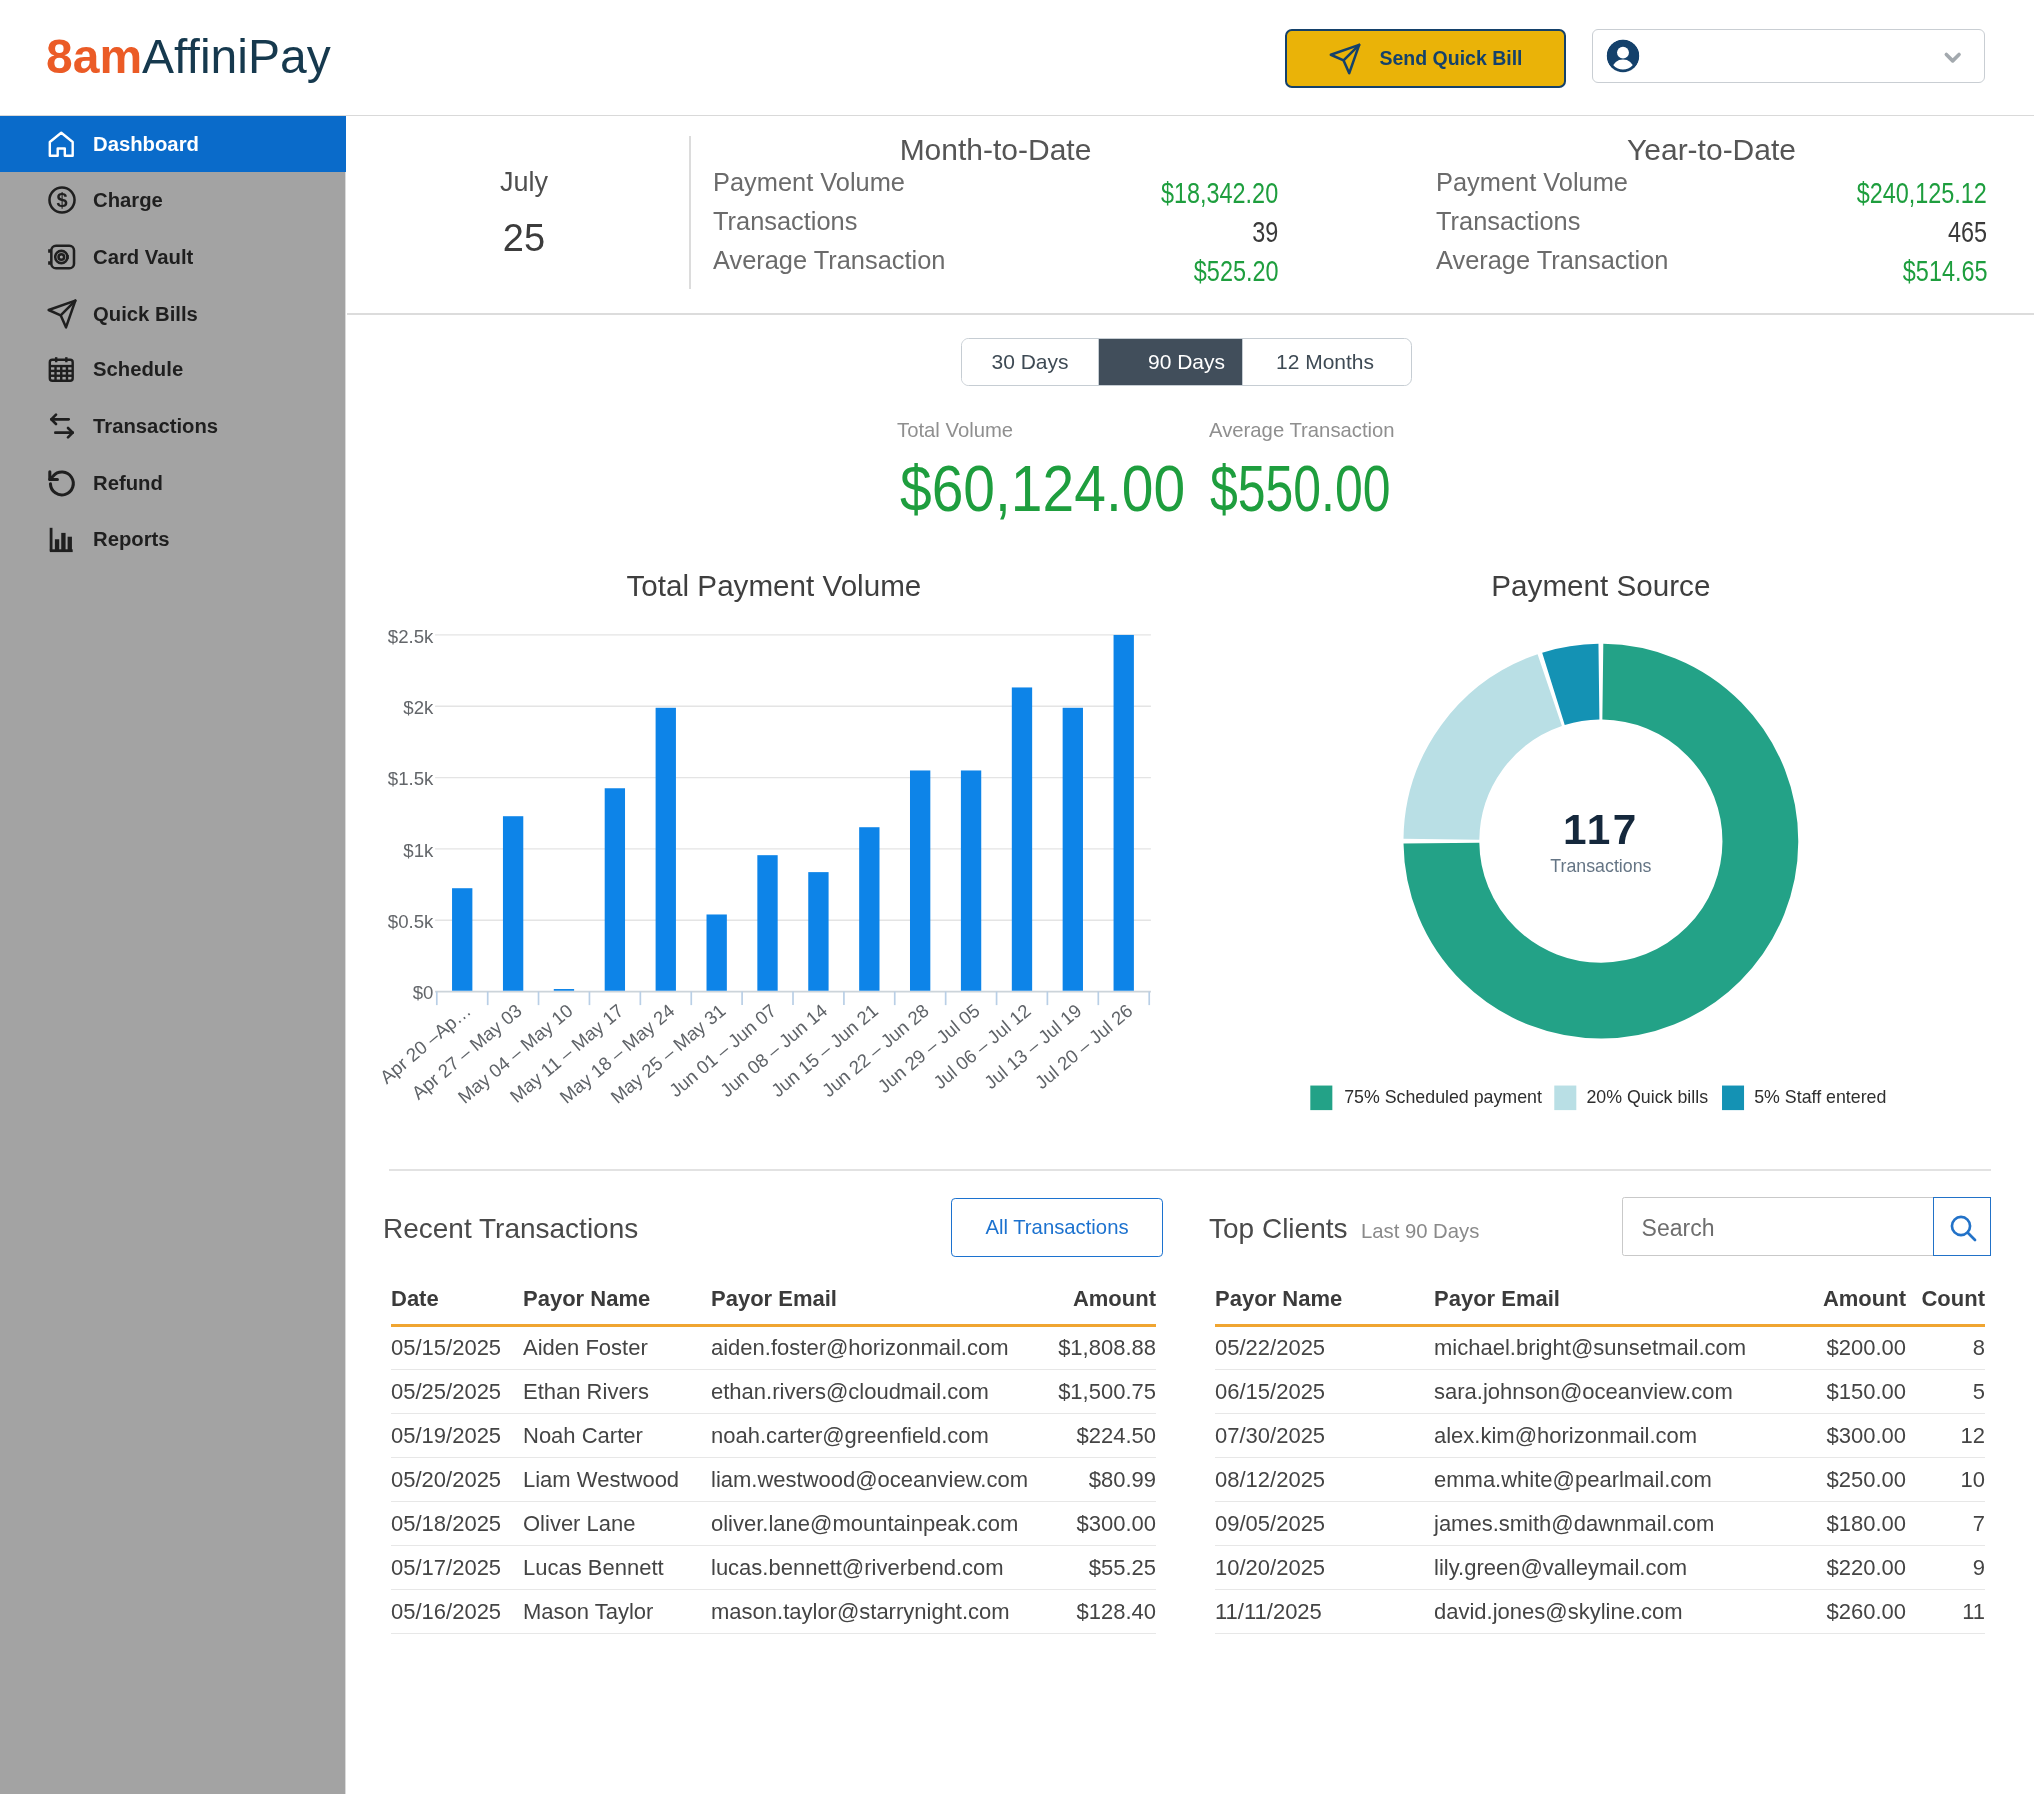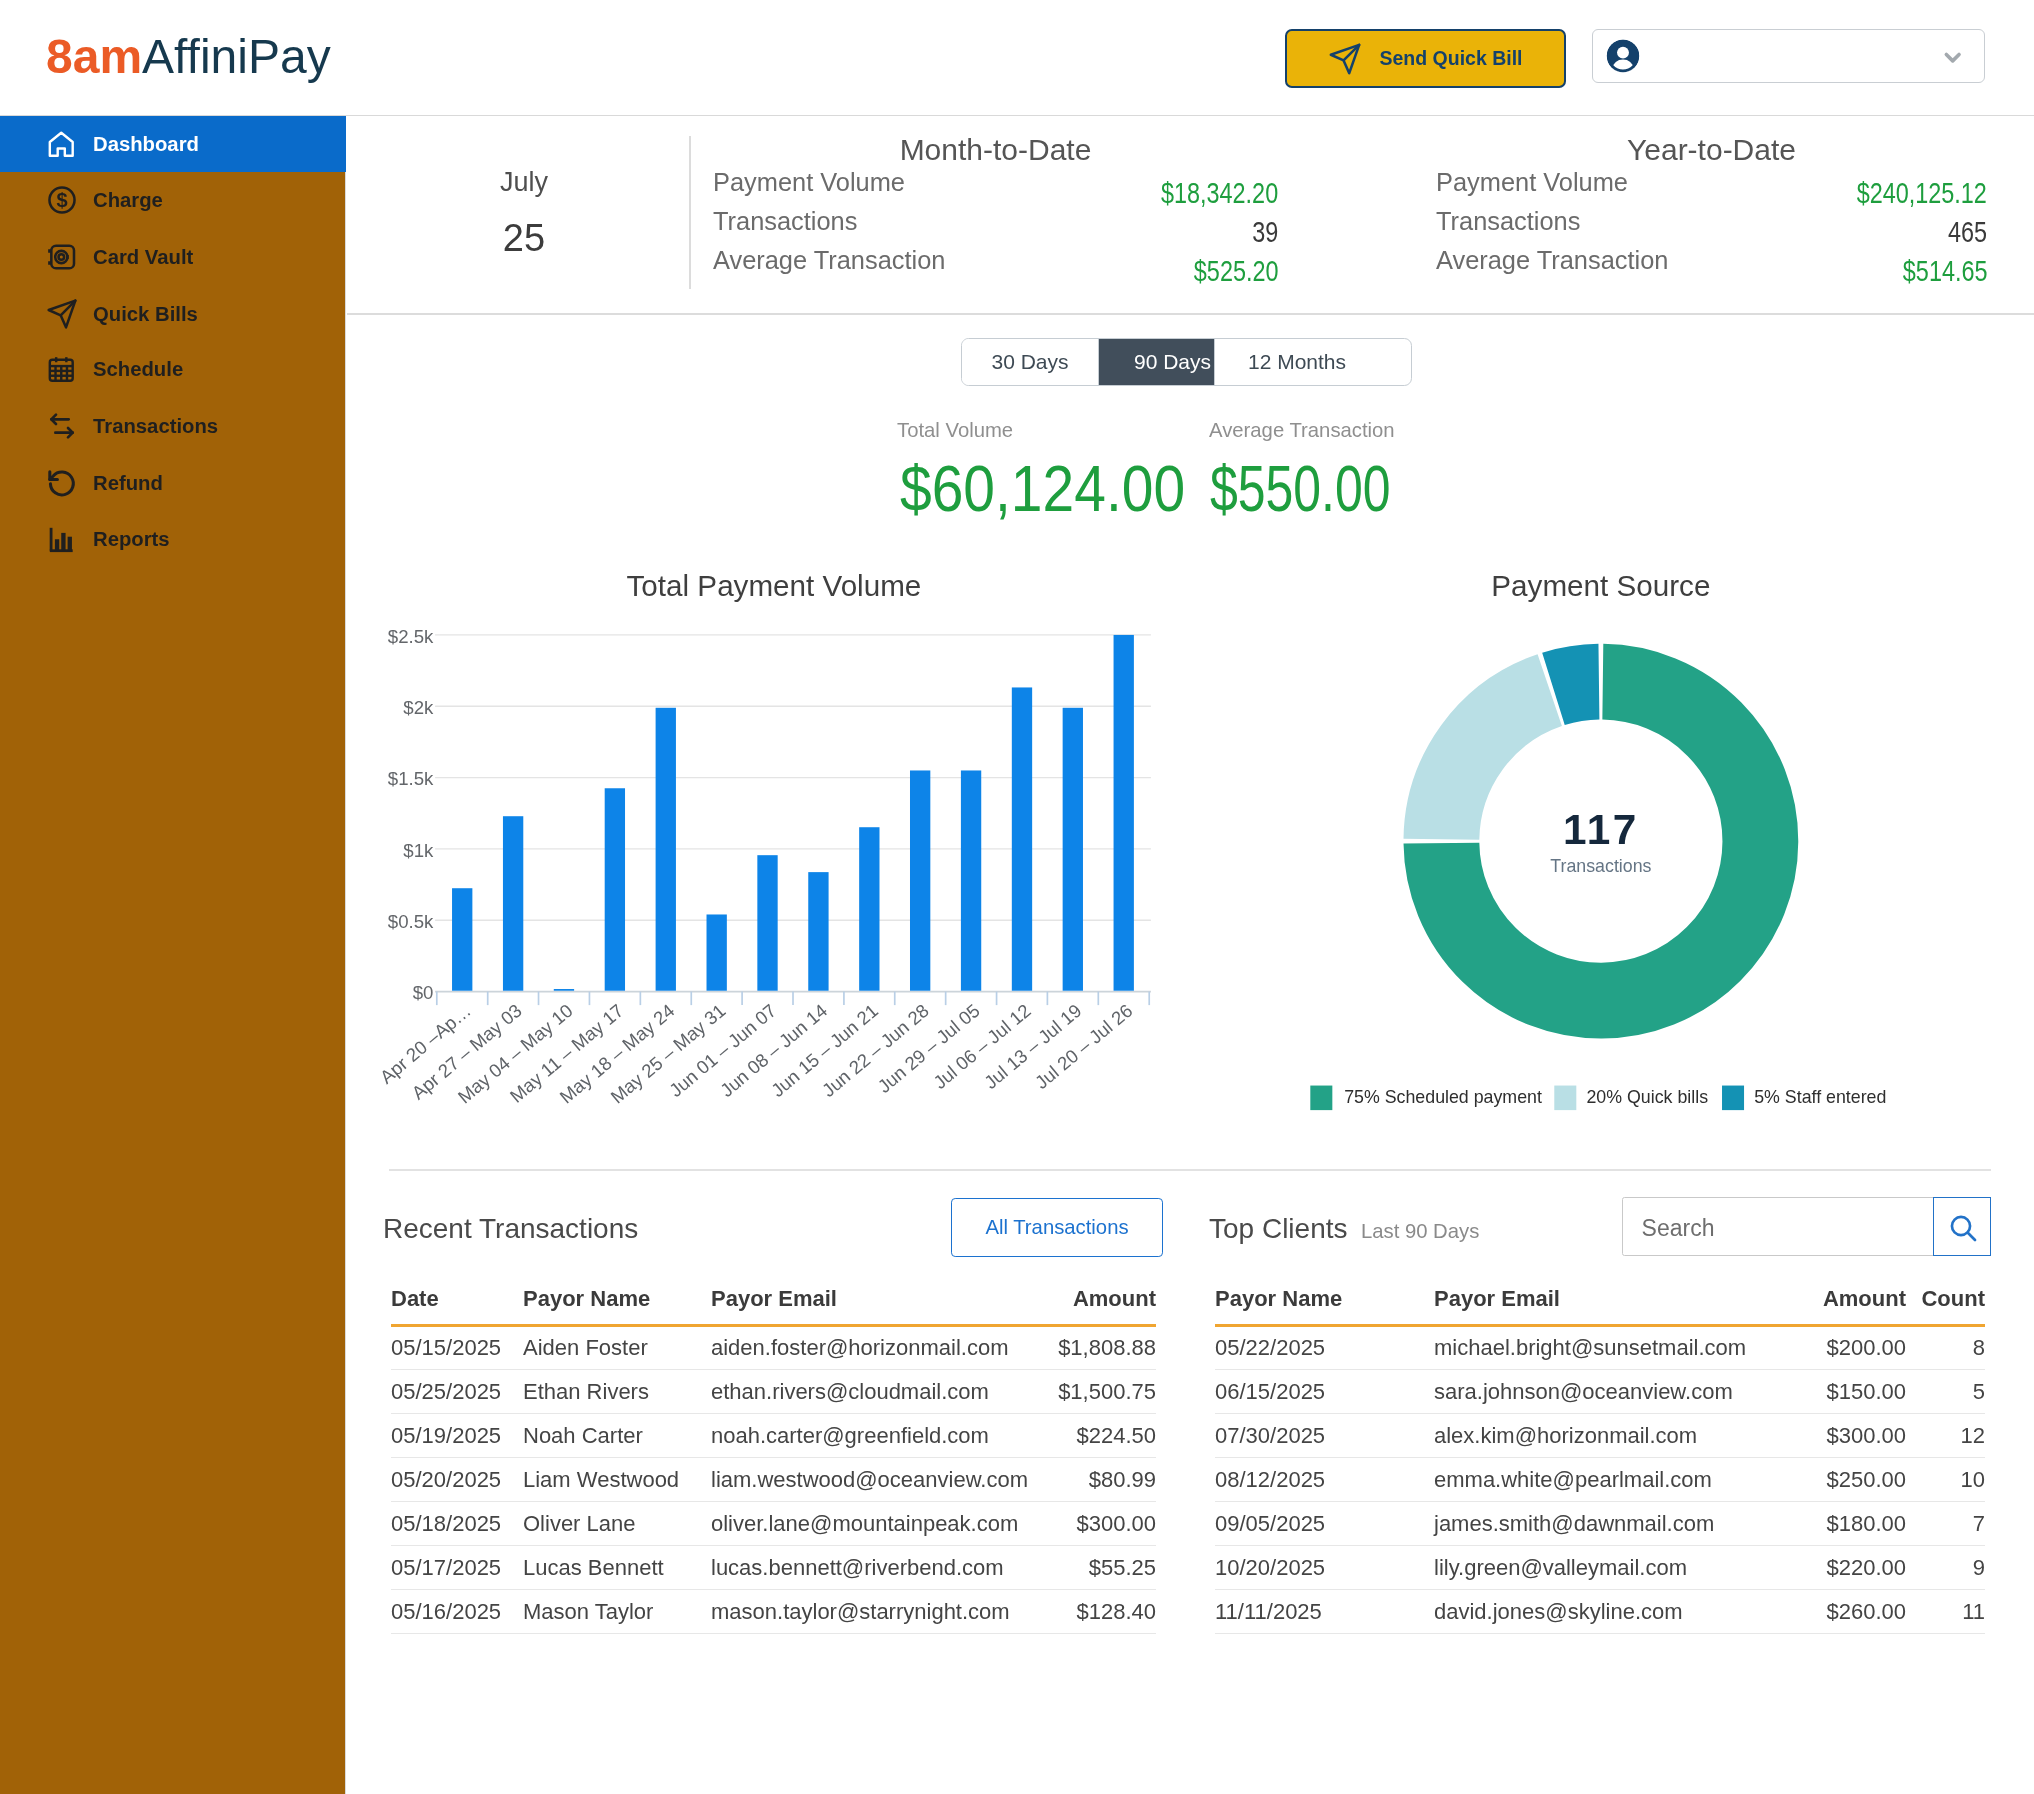--- a/index.html
+++ b/index.html
@@ -7,21 +7,21 @@
 #header { position:absolute; left:0; top:0; width:2034px; height:116px; background:#fff; border-bottom:1.7px solid #d9d9d9; }
 .logo { position:absolute; left:46px; top:29px; font-size:48px; letter-spacing:0px; white-space:nowrap; }
 .logo .eight { color:#eb5b26; font-weight:700; }
 .logo .affini { color:#16394e; font-weight:400; }
 #sqb { position:absolute; left:1285px; top:29px; width:281px; height:59px; border:2.5px solid #14416b; border-radius:6.8px; display:flex; align-items:center; justify-content:center; gap:17px; color:#14416b; font-weight:700; font-size:19.5px; background:#eab308; }
 #userbox { position:absolute; left:1592px; top:29px; width:393px; height:54px; border:1.7px solid #c9ced3; border-radius:6px; background:#fff; }
 #userbox svg.user { position:absolute; left:12.7px; top:9.3px; }
 #userbox svg.chev { position:absolute; right:18.6px; top:15.3px; }
 
 
-#sidebar { position:absolute; left:0; top:116px; width:346px; height:1678px; background:#a16207; border-right:1.7px solid #dadada;padding-left:16px; }
+#sidebar { position:absolute; left:0; top:116px; width:346px; height:1678px; background:#a3a3a3; border-right:1.7px solid #dadada;padding-left:16px; }
 .mi { position:absolute; left:0; width:346px; height:56px; display:flex; align-items:center; color:#1f1f1f; font-weight:700; font-size:20.3px; }
 .mi svg { position:absolute; left:46px; }
 .mi span { position:absolute; left:93px; }
 .mi.active { background:#0a6bca; color:#fff; }
 
 
 #main { position:absolute; left:347px; top:116px; width:1687px; height:1678px; background:#fff; }
 
 
 #statsline { position:absolute; left:0; top:197px; width:1687px; height:1.7px; background:#dcdcdc; }
@@ -35,21 +35,21 @@
 .srow .lab { position:absolute; left:0; top:0px; font-size:25.4px; color:#6b6b6b; }
 .srow .val { position:absolute; right:0; top:7.6px; font-size:30px; color:#1e9e3e; transform:scaleX(0.78); transform-origin:right top; }
 .srow .val.dark { color:#3a3a3a; }
 #mtd { left:366px; width:565px; }
 #ytd { left:1089px; width:551px; }
 
 
 #segs { position:absolute; left:614px; top:222px; width:451px; height:48px; display:flex; border:1.7px solid #c6cdd3; border-radius:7.6px; overflow:hidden; font-size:21px; color:#3e4a54; }
 #segs div { display:flex; align-items:center; justify-content:center; background:#fff; }
 #segs .s1 { width:137px; border-right:1.7px solid #c6cdd3; }
-#segs .s2 { width:115px; background:#414e5b; color:#fff;padding-left:32px; }
+#segs .s2 { width:143px; background:#414e5b; color:#fff;padding-left:32px; }
 #segs .s3 { width:165px; border-left:1.7px solid #c6cdd3; }
 
 
 #tv-lab { position:absolute; left:550px; top:303px; font-size:20.3px; color:#8f8f8f; }
 .bignum { font-size:64px; color:#1e9e3e; position:absolute; transform-origin:left top; }
 #tv-num { left:553px; top:336px; transform:scaleX(0.89); }
 #at-lab { position:absolute; left:862px; top:303px; font-size:20.3px; color:#8f8f8f; }
 #at-num { left:863px; top:336px; transform:scaleX(0.78); }
 
 #barchart { position:absolute; left:0px; top:435px; }

